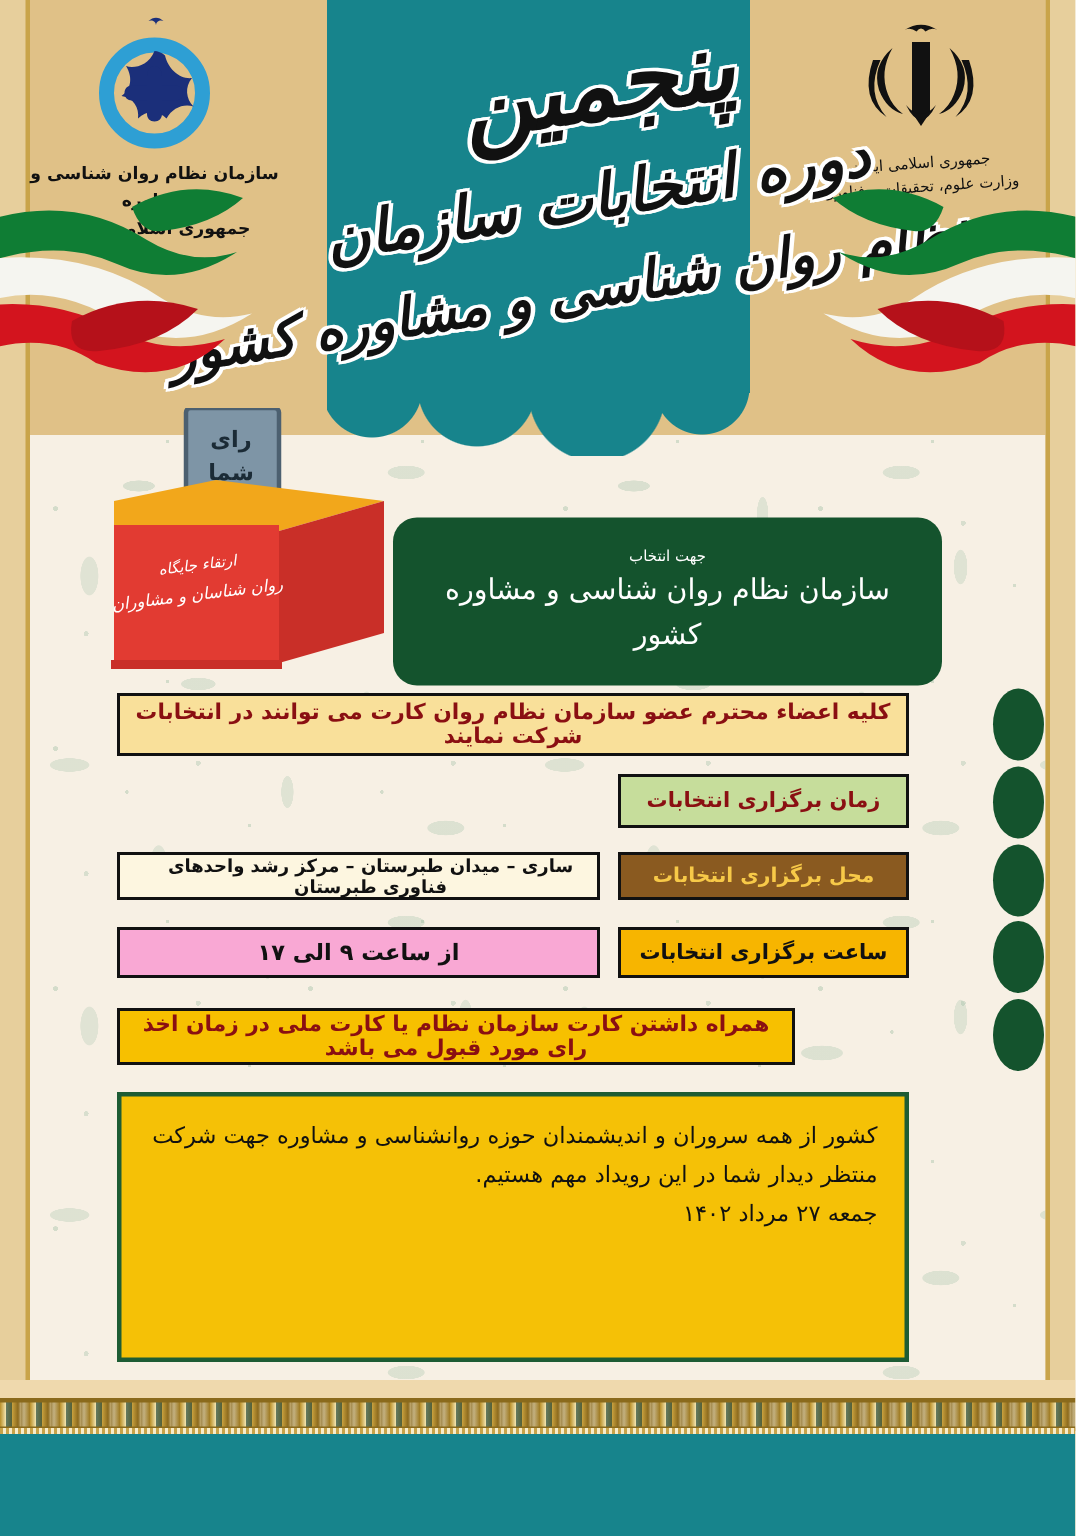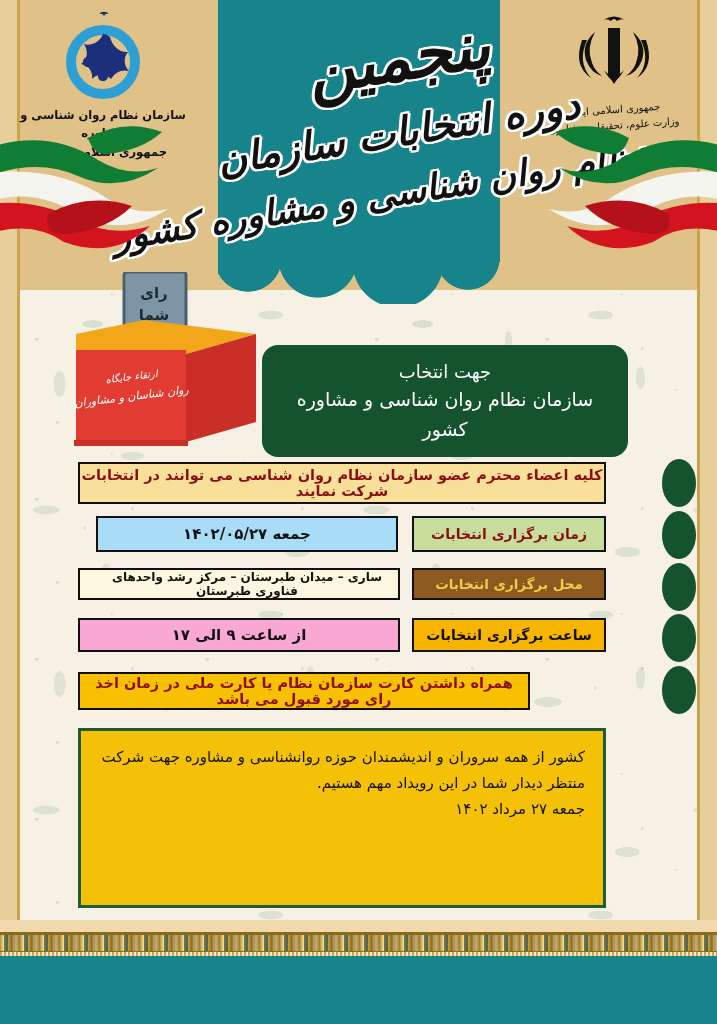--- a/index.html
+++ b/index.html
@@ -105,21 +105,21 @@
   .ballot{position:absolute;left:66px;top:272px;width:200px;height:192px;}
 
   
   .green-box{
     position:absolute;left:262px;width:366px;top:345px;height:112px;
     background:#14532d;border-radius:16px;
     color:#fff;text-align:center;
     display:flex;flex-direction:column;justify-content:center;
     padding:4px 12px;box-sizing:border-box;
   }
-  .green-box .l1{font-size:18px;line-height:1.5;}
+  .green-box .l1{font-size:10px;line-height:1.5;}
   .green-box .l2{font-size:15px;line-height:1.55;}
   .green-box .l3{font-size:19px;line-height:1.55;}
 
   
   .pill{
     position:absolute;right:21px;width:34px;height:48px;
     background:#14532d;border-radius:17px/24px;
   }
 
   .rowbox{
@@ -289,28 +289,25 @@
     <div class="l3">سازمان نظام روان شناسی و مشاوره کشور</div>
   </div>
 
   <div class="pill" style="top:459px;"></div>
   <div class="pill" style="top:511px;"></div>
   <div class="pill" style="top:563px;"></div>
   <div class="pill" style="top:614px;"></div>
   <div class="pill" style="top:666px;"></div>
 
   <div class="rowbox r1">
-    <span>کلیه اعضاء محترم عضو سازمان نظام روان شناسی می توانند در انتخابات شرکت نمایند</span>
+    <span>کلیه اعضاء محترم عضو سازمان نظام روان کارت می توانند در انتخابات شرکت نمایند</span>
   </div>
 
   <div class="rowbox r2lab">
     <span>زمان برگزاری انتخابات</span>
-  </div>
-  <div class="rowbox r2val">
-    <span>جمعه ۱۴۰۲/۰۵/۲۷</span>
   </div>
 
   <div class="rowbox r3lab">
     <span>محل برگزاری انتخابات</span>
   </div>
   <div class="rowbox r3val">
     <span>ساری – میدان طبرستان – مرکز رشد واحدهای فناوری طبرستان</span>
   </div>
 
   <div class="rowbox r4lab">

